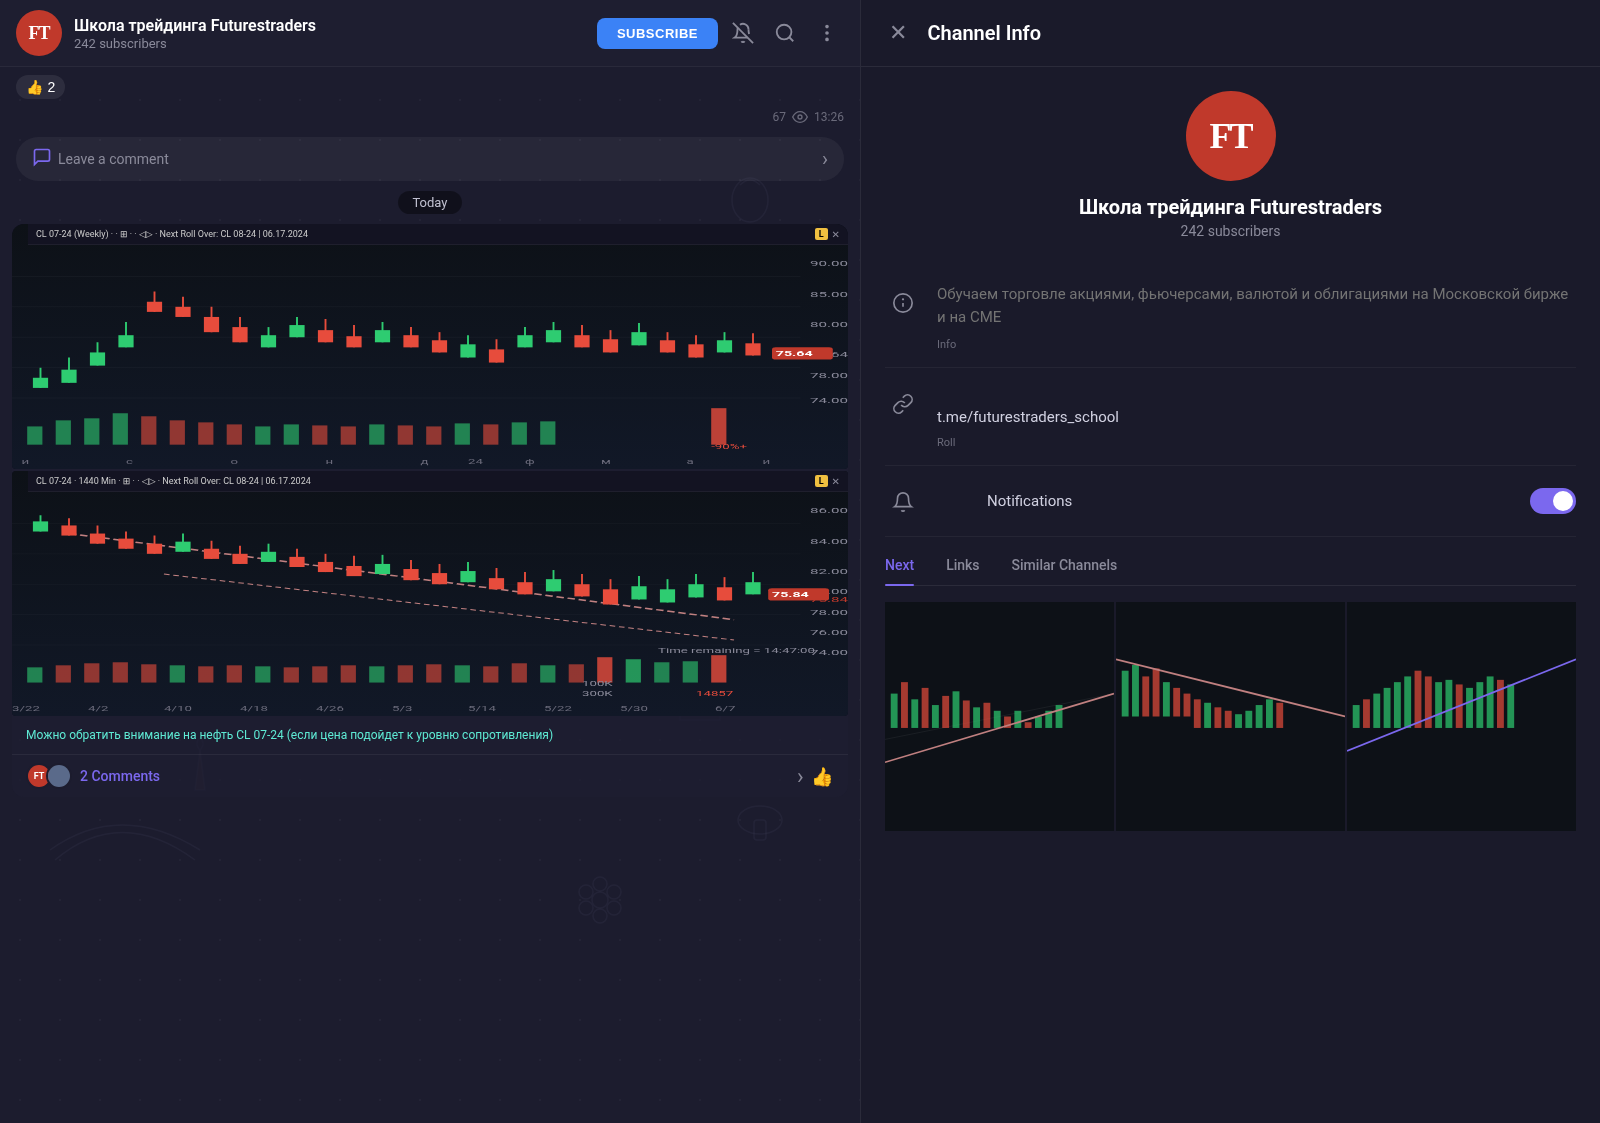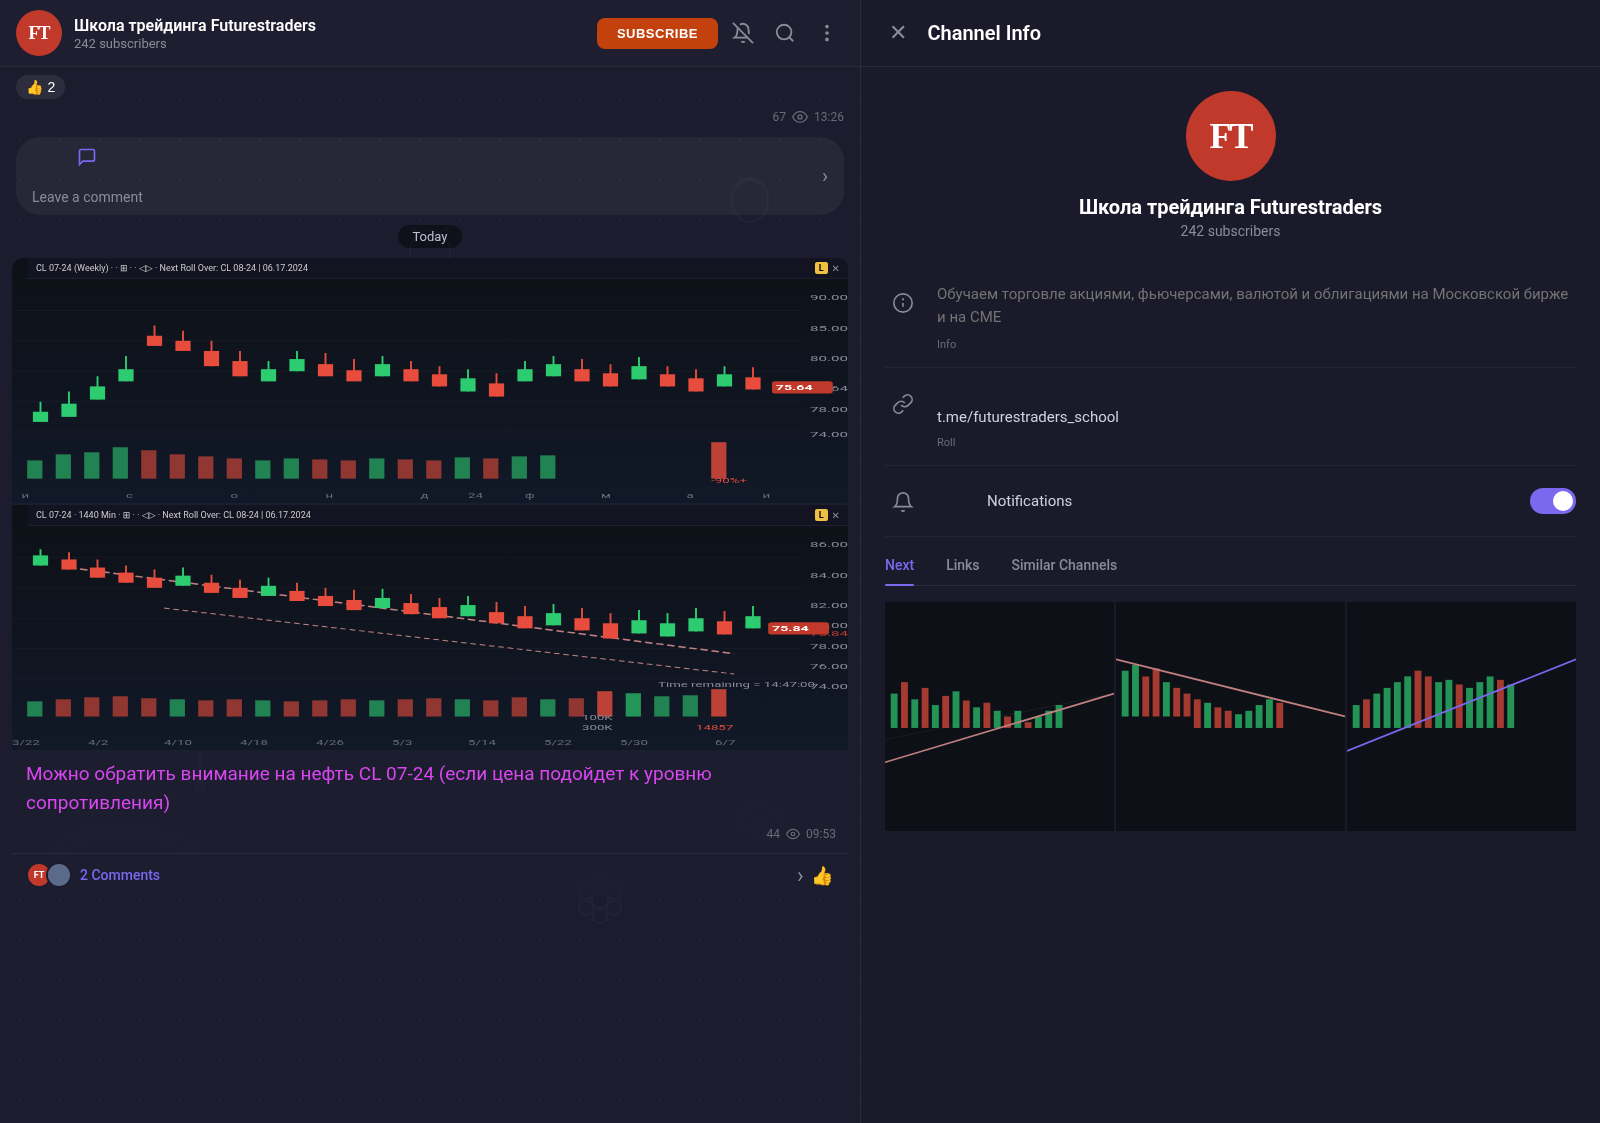--- a/index.html
+++ b/index.html
@@ -91,21 +91,21 @@
       margin-top: 1px;
     }
 
     .header-actions {
       display: flex;
       align-items: center;
       gap: 8px;
     }
 
     .subscribe-btn {
-      background: #c2410c;
+      background: #3b82f6;
       color: white;
       border: none;
       border-radius: 8px;
       padding: 8px 20px;
       font-size: 13px;
       font-weight: 600;
       letter-spacing: 0.5px;
       cursor: pointer;
     }
 
@@ -169,24 +169,23 @@
       padding: 10px 16px;
       display: flex;
       align-items: center;
       justify-content: space-between;
       cursor: pointer;
     }
 
     .comment-bar-left {
       display: flex;
       align-items: center;
-      gap: 18px;
+      gap: 6px;
       color: #8a8a9a;
       font-size: 14px;
-      flex-direction: column;
     }
 
     .comment-bar-icon {
       font-size: 18px;
       color: #7b68ee;
     }
 
     
     .date-divider {
       display: flex;
@@ -256,22 +255,22 @@
       background: #f0c040;
       color: #000;
       padding: 1px 4px;
       border-radius: 2px;
       font-size: 9px;
       font-weight: 700;
     }
 
     .message-text {
       padding: 10px 14px 6px;
-      color: #d946ef;
-      font-size: 19px;
+      color: #5eead4;
+      font-size: 12px;
       line-height: 1.5;
     }
 
     .message-footer {
       display: flex;
       justify-content: flex-end;
       align-items: center;
       padding: 4px 12px 8px;
       gap: 6px;
       color: #6a6a7a;
@@ -921,28 +920,20 @@
             <text x="240" y="215" fill="#6a6a7a" font-size="7">5/14</text>
             <text x="280" y="215" fill="#6a6a7a" font-size="7">5/22</text>
             <text x="320" y="215" fill="#6a6a7a" font-size="7">5/30</text>
             <text x="370" y="215" fill="#6a6a7a" font-size="7">6/7</text>
           </svg>
         </div>
       </div>
 
       <div class="message-text">Можно обратить внимание на нефть CL 07-24 (если цена подойдет к уровню сопротивления)</div>
 
-      <div class="message-footer">
-        <span>44</span>
-        <svg width="14" height="14" viewBox="0 0 24 24" fill="none" stroke="#6a6a7a" stroke-width="2">
-          <path d="M1 12s4-8 11-8 11 8 11 8-4 8-11 8-11-8-11-8z"></path>
-            <circle cx="12" cy="12" r="3"></circle>
-        </svg>
-        <span>09:53</span>
-      </div>
 
       <div class="comments-footer">
         <div class="comments-left">
           <div class="comment-avatars">
             <div class="comment-avatar">
               <div class="comment-avatar-ft">FT</div>
             </div>
             <div class="comment-avatar">
               <div class="comment-avatar-person"></div>
             </div>

